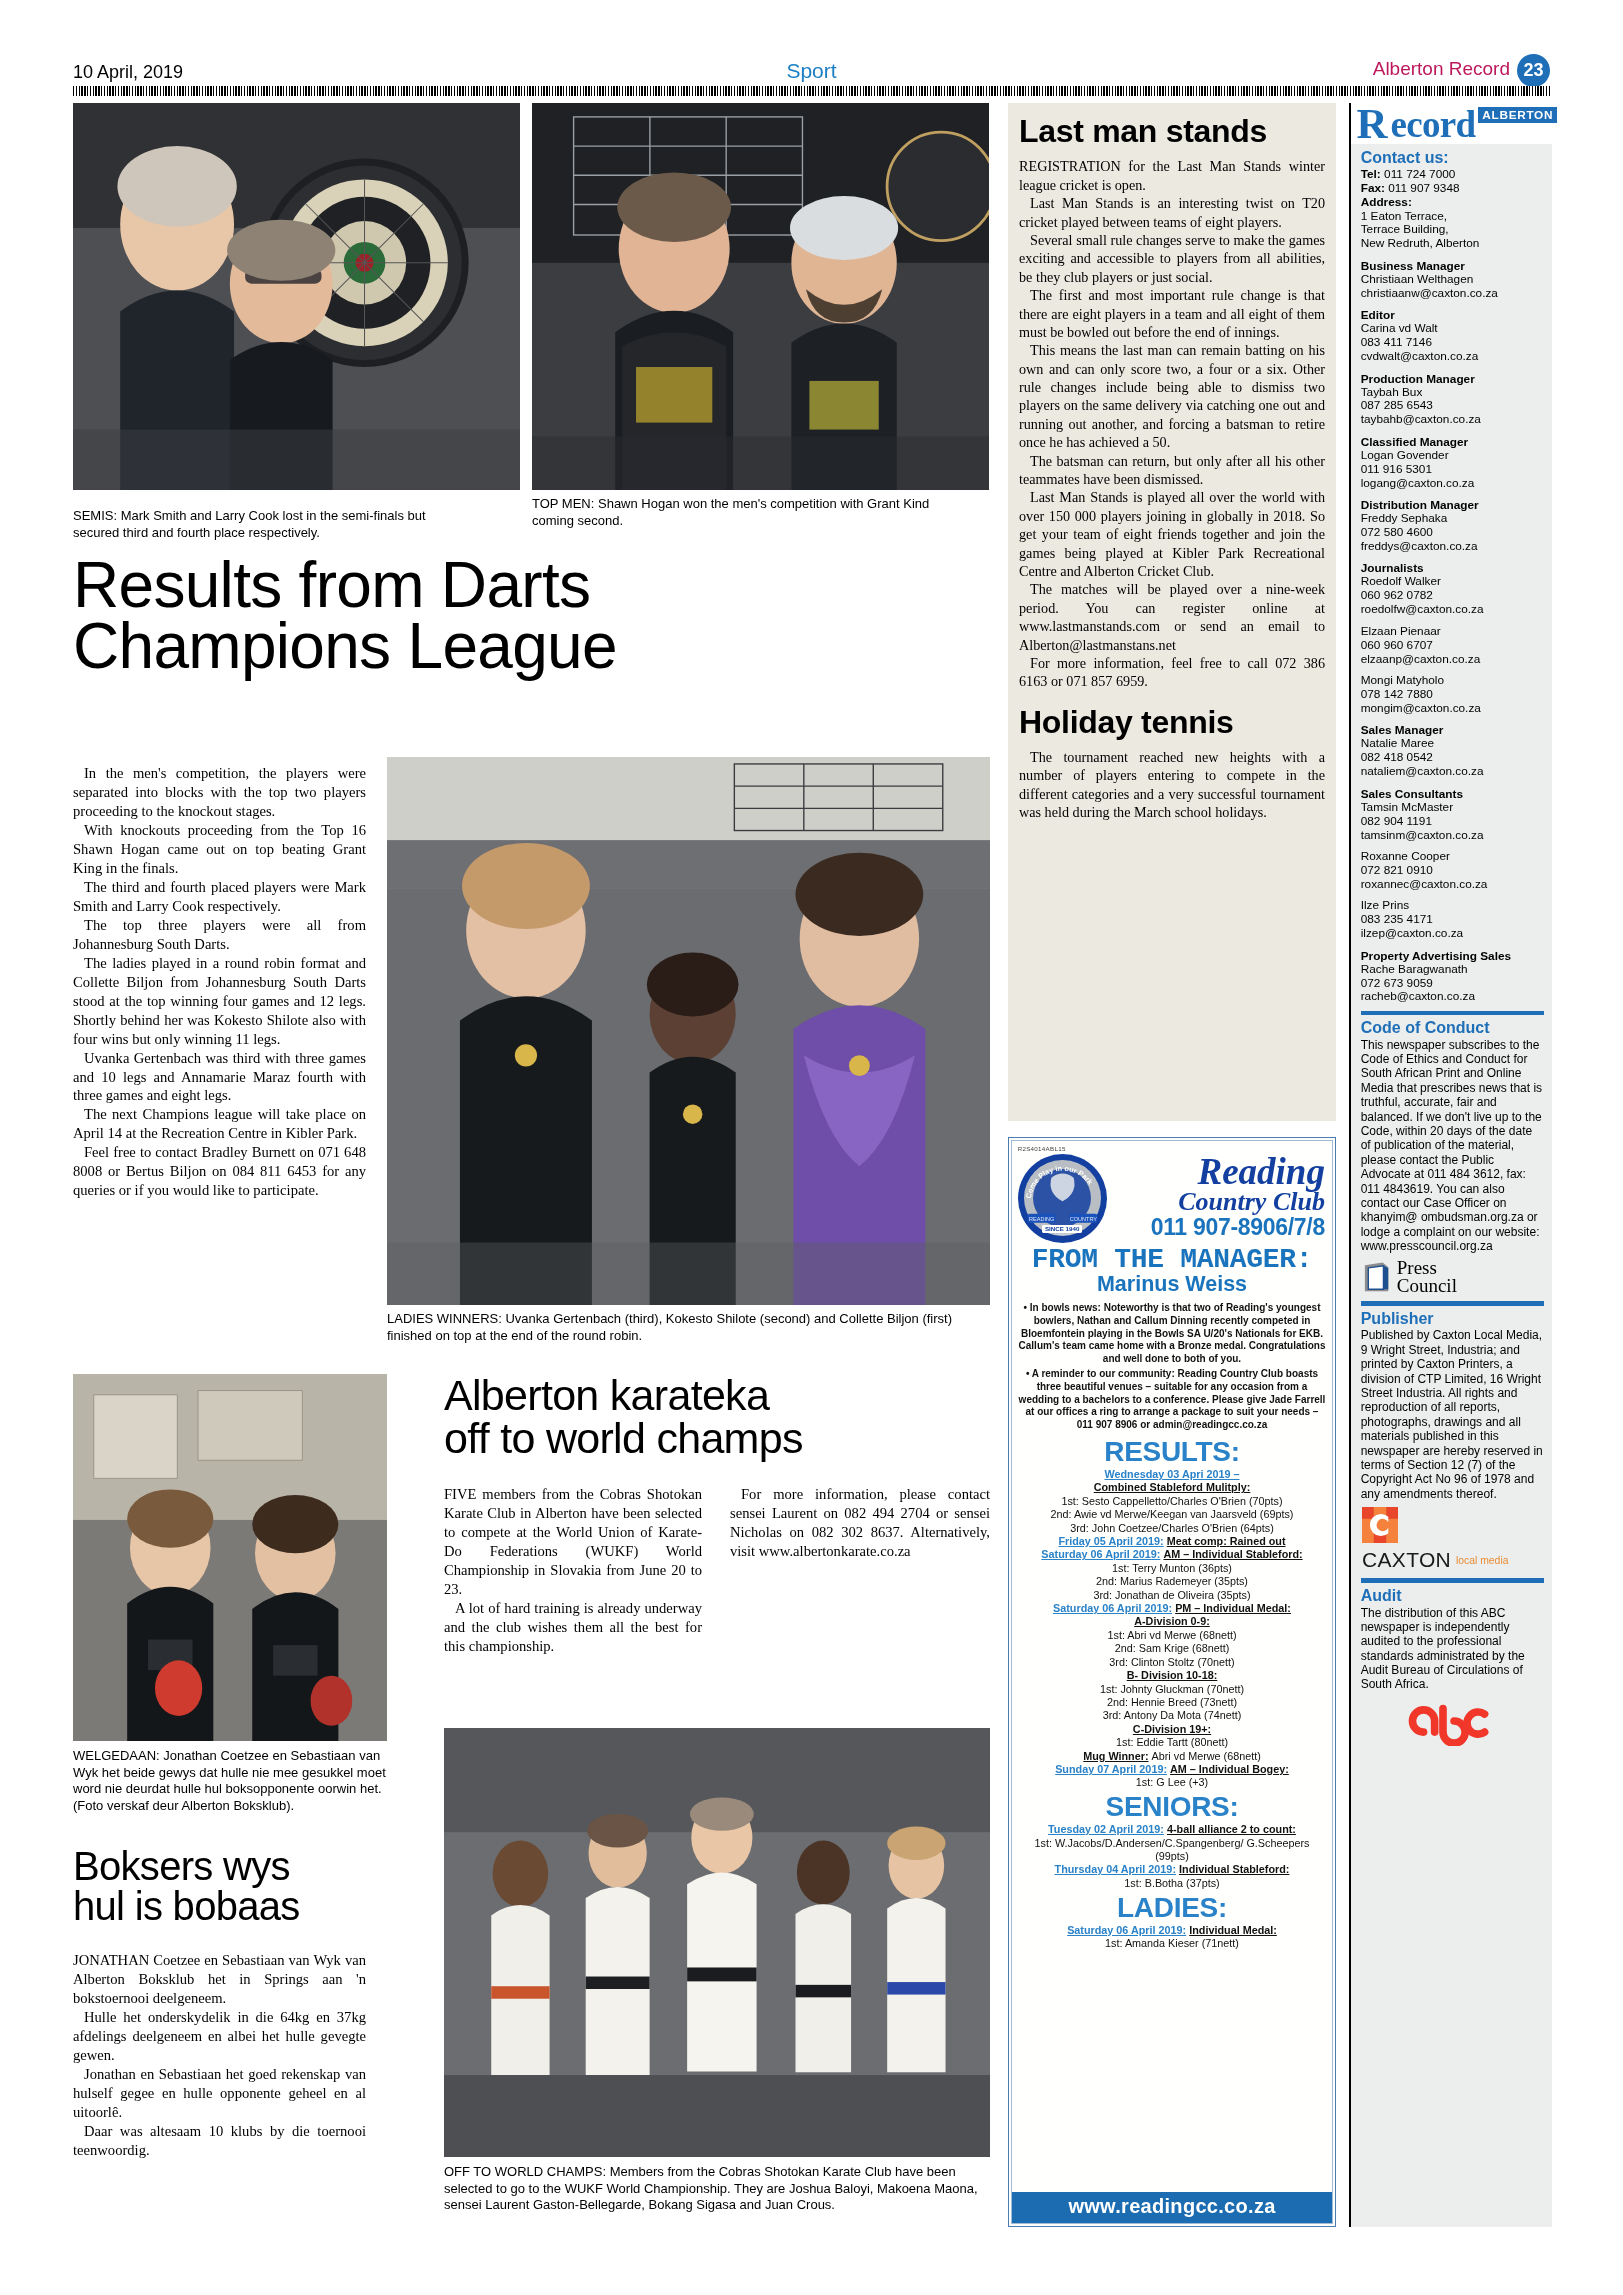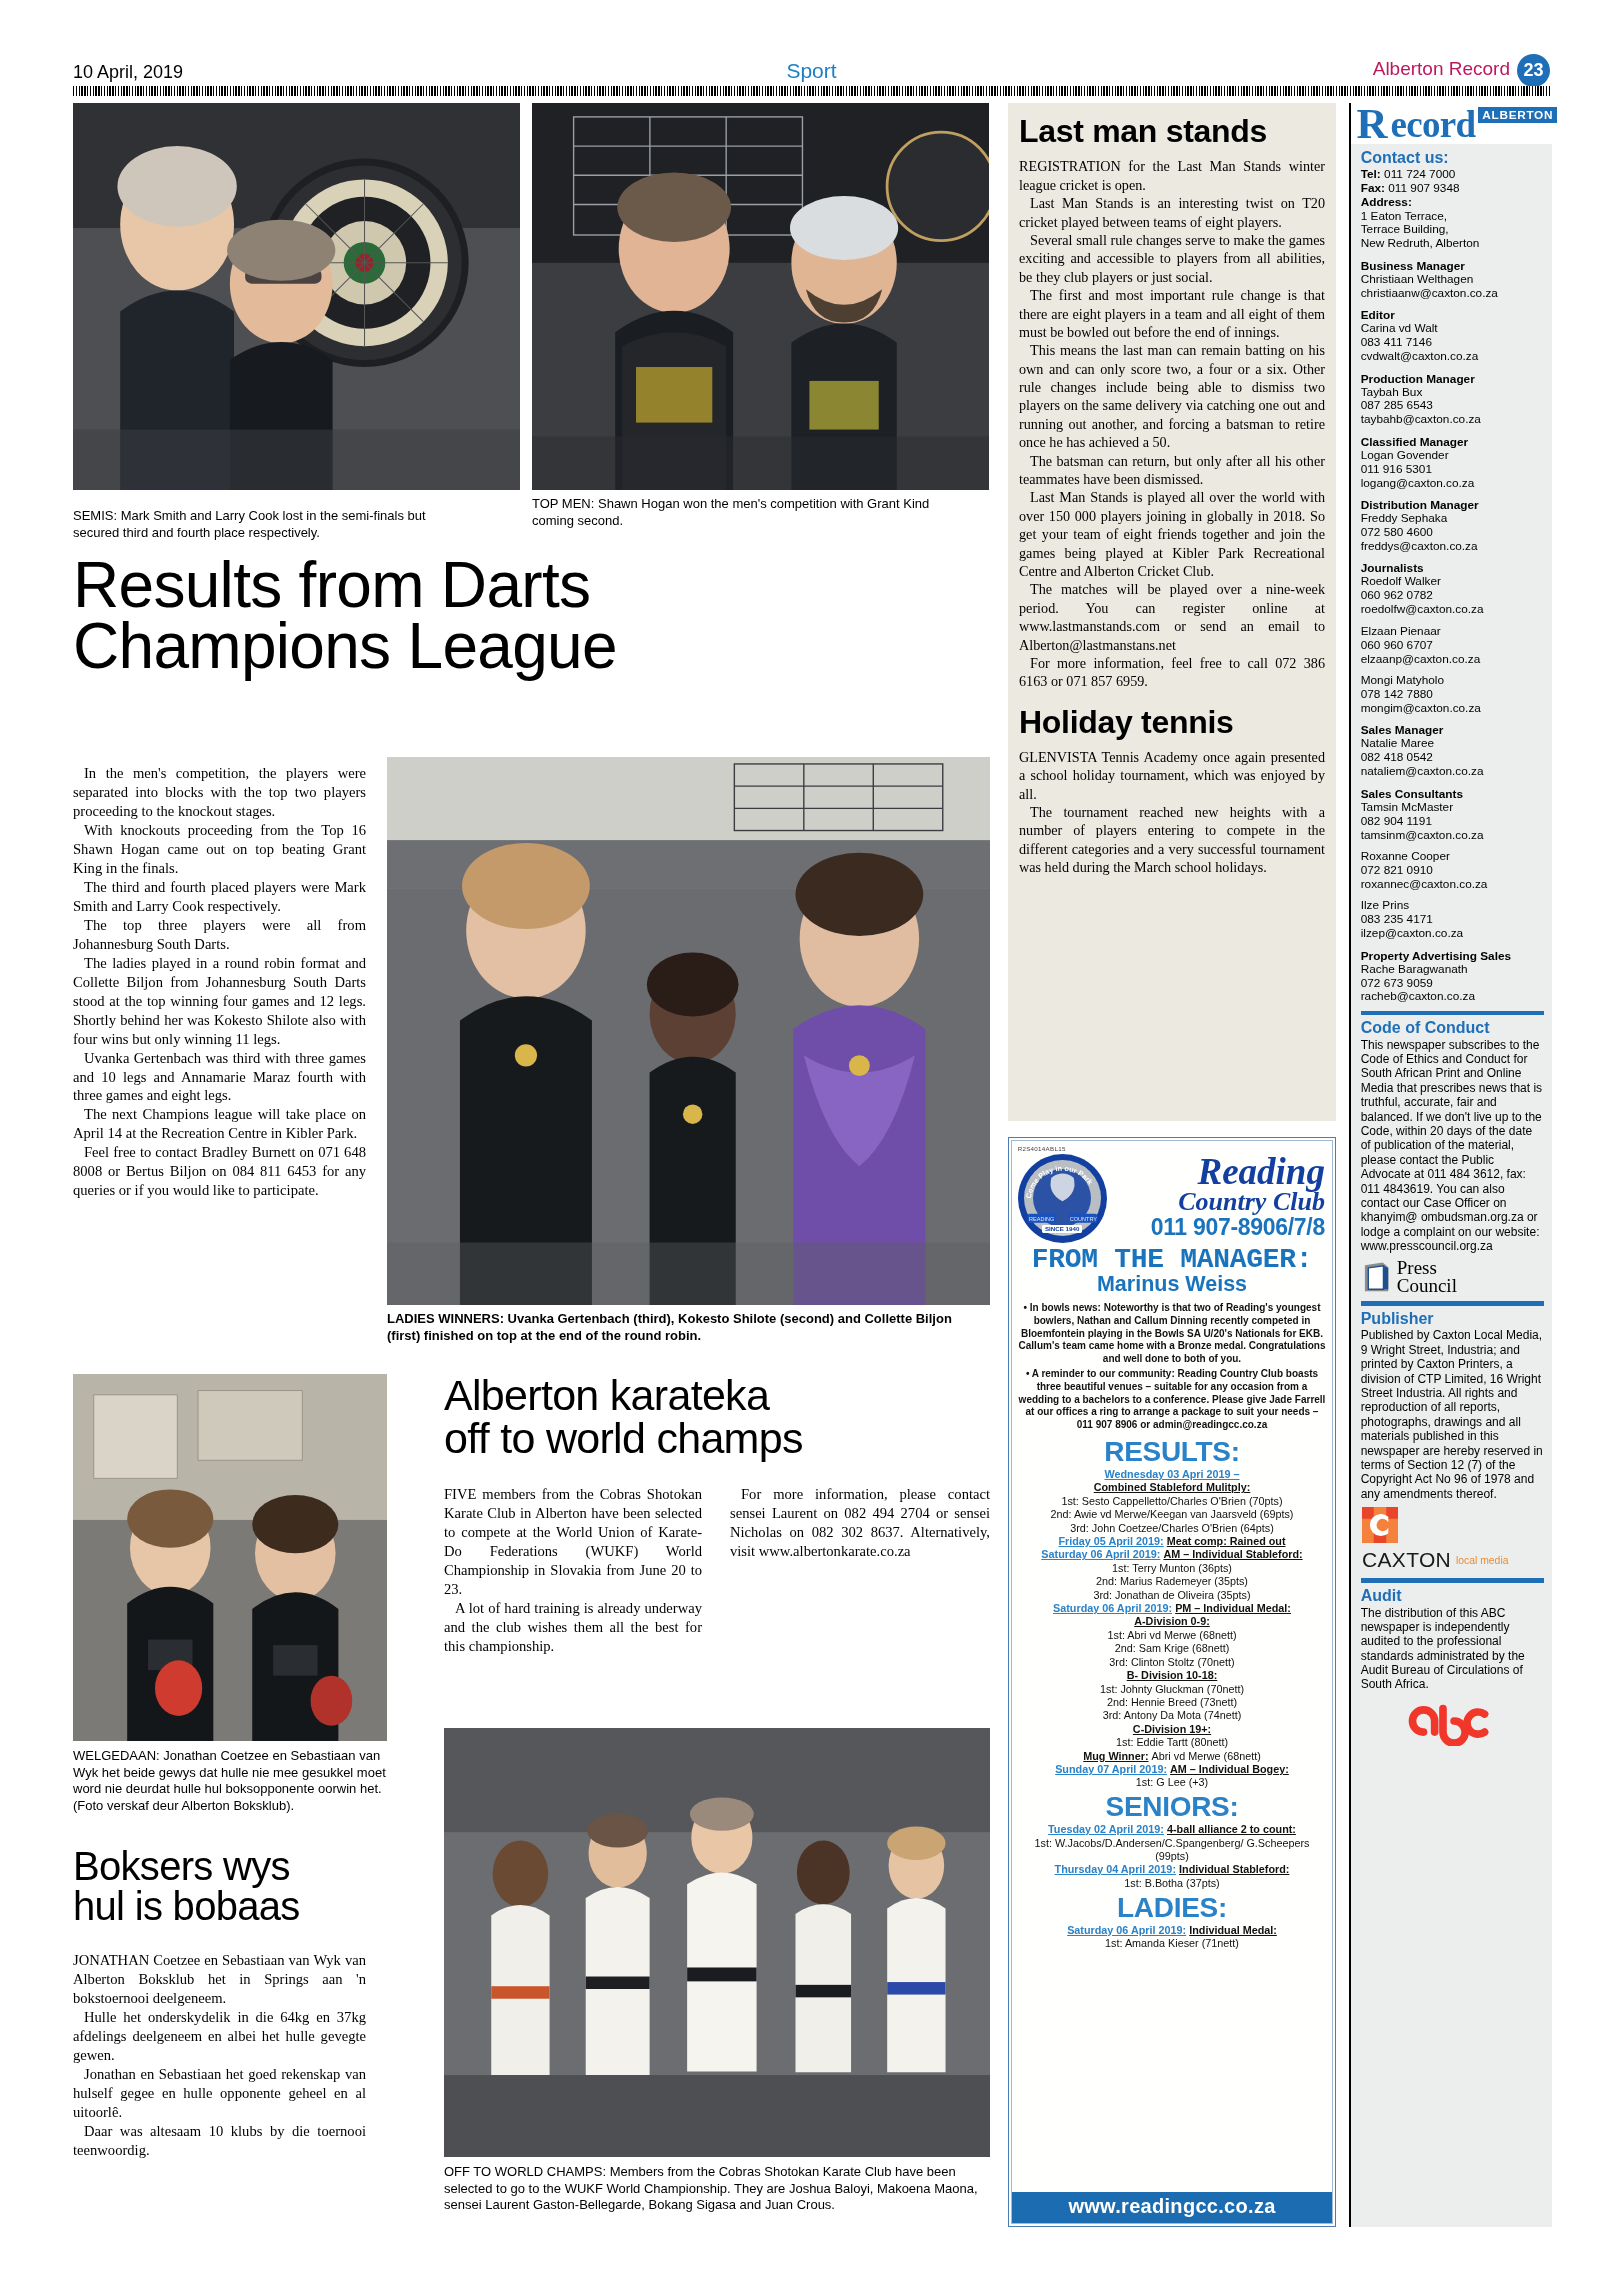--- a/index.html
+++ b/index.html
@@ -233,21 +233,21 @@
     <circle cx="440" cy="515" r="14" fill="#d8b64a"></circle>
 
     <ellipse cx="680" cy="262" rx="86" ry="98" fill="#e0bda0"></ellipse>
     <ellipse cx="680" cy="198" rx="92" ry="60" fill="#3a2a20"></ellipse>
     <path d="M585 392 q95 -68 190 0 v398 h-190z" fill="#6e4ea8"></path>
     <path d="M600 430 q80 50 160 0 q-30 120 -80 160 q-50 -40 -80 -160z" fill="#8f6cc9" opacity="0.8"></path>
     <circle cx="680" cy="445" r="15" fill="#d8b64a"></circle>
     <rect x="0" y="700" width="868" height="90" fill="#5d5f62" opacity="0.4"></rect>
   </svg>
 </div>
-<div class="caption" style="left:387px;top:1311px;width:598px;font-weight:bold;">LADIES WINNERS: Uvanka Gertenbach (third), Kokesto Shilote (second) and Collette Biljon (first) finished on top at the end of the round robin.</div>
+<div class="caption" style="left:387px;top:1311px;width:598px;">LADIES WINNERS: Uvanka Gertenbach (third), Kokesto Shilote (second) and Collette Biljon (first) finished on top at the end of the round robin.</div>
 
 <div class="head-lg" style="position:absolute;left:444px;top:1374px;width:546px;">
   <div>Alberton karateka</div>
   <div>off to world champs</div>
 </div>
 
 <div class="body-serif" id="karate-col1" style="position:absolute;left:444px;top:1485px;width:258px;">
     <p class="first">FIVE members from the Cobras Shotokan Karate Club in Alberton have been selected to compete at the World Union of Karate-Do Federations (WUKF) World Championship in Slovakia from June 20 to 23.</p>
     <p class="">A lot of hard training is already underway and the club wishes them all the best for this championship.</p>
   </div>
@@ -337,21 +337,20 @@
       <p class="">Several small rule changes serve to make the games exciting and accessible to players from all abilities, be they club players or just social.</p>
       <p class="">The first and most important rule change is that there are eight players in a team and all eight of them must be bowled out before the end of innings.</p>
       <p class="">This means the last man can remain batting on his own and can only score two, a four or a six. Other rule changes include being able to dismiss two players on the same delivery via catching one out and running out another, and forcing a batsman to retire once he has achieved a 50.</p>
       <p class="">The batsman can return, but only after all his other teammates have been dismissed.</p>
       <p class="">Last Man Stands is played all over the world with over 150 000 players joining in globally in 2018. So get your team of eight friends together and join the games being played at Kibler Park Recreational Centre and Alberton Cricket Club.</p>
       <p class="">The matches will be played over a nine-week period. You can register online at www.lastmanstands.com or send an email to Alberton@lastmanstans.net</p>
       <p class="">For more information, feel free to call 072 386 6163 or 071 857 6959.</p>
     </div>
   <div class="head-md" style="margin-top:15.3px;">Holiday tennis</div>
   <div class="body-serif" id="tennis-body">
-      <p class="first">GLENVISTA Tennis Academy once again presented a school holiday tournament, which was enjoyed by all.</p>
       <p class="">The tournament reached new heights with a number of players entering to compete in the different categories and a very successful tournament was held during the March school holidays.</p>
     </div>
 </div>
 
 <div id="advert">
   <div id="advert-inner">
     <div id="ad-code">R2S4014ABL15</div>
 
     <div style="display:flex;align-items:flex-start;gap:4.2px;margin-top:1.4px;">
       <div class="club-logo">

